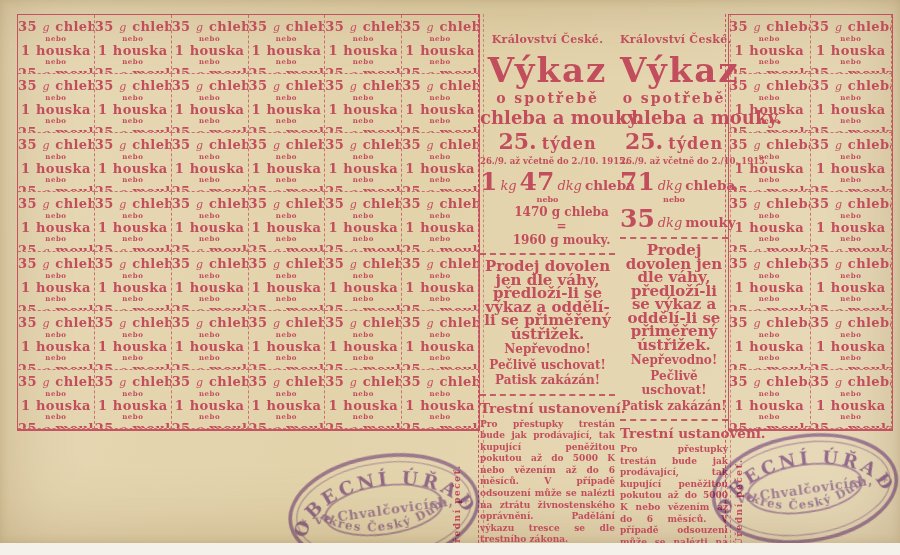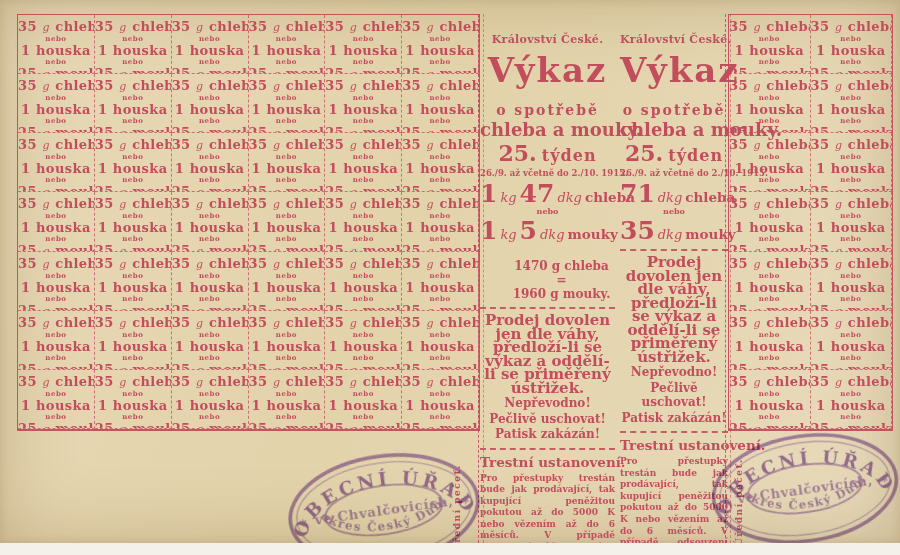--- a/index.html
+++ b/index.html
@@ -28,33 +28,33 @@
          border-left:1px dashed rgba(193,70,88,.85);border-right:1px dashed rgba(193,70,88,.55);}
   .vrule-a{left:478px;}
   .vrule-b{left:725px;}
 
   
   .panel{position:absolute;top:20px;text-align:center;color:#c24d5c;z-index:2;}
   .panel-l{left:480px;width:135px;}
   .panel-r{left:620px;width:108px;}
   .p-region{font-size:11px;font-weight:bold;letter-spacing:.3px;margin-top:13px;line-height:13px;white-space:nowrap;}
   .p-title{font-size:34px;font-weight:bold;letter-spacing:2px;margin-top:7px;line-height:34px;}
-  .p-sub1{font-size:14px;font-weight:bold;letter-spacing:2px;margin-top:15px;line-height:16px;white-space:nowrap;}
+  .p-sub1{font-size:14px;font-weight:bold;letter-spacing:2px;margin-top:3px;line-height:16px;white-space:nowrap;}
   .p-sub2{font-size:18px;font-weight:bold;margin-top:2px;line-height:20px;white-space:nowrap;}
   .p-week{margin-top:2px;line-height:22px;white-space:nowrap;}
   .wk-num{font-size:22px;font-weight:bold;}
   .wk-word{font-size:16px;font-weight:bold;letter-spacing:1px;}
   .p-date{font-size:8.5px;font-weight:bold;margin-top:1px;line-height:11px;white-space:nowrap;}
   .p-amount{margin-top:6px;line-height:17px;white-space:nowrap;}
   .p-amount .big{font-size:25px;font-weight:bold;}
   .p-amount .un{font-size:13px;font-style:italic;margin:0 3px;}
   .p-amount .un:empty{display:none;margin:0;}
   .p-amount .wd{font-size:13.5px;font-weight:bold;}
   .p-nebo{font-size:8px;font-weight:bold;line-height:10px;}
-  .p-equiv{font-size:12px;font-weight:bold;line-height:14px;margin-top:16px;padding-left:28px;}
+  .p-equiv{font-size:12px;font-weight:bold;line-height:14px;margin-top:1px;padding-left:28px;}
   hr.dash{border:0;border-top:2px dashed rgba(193,70,88,.85);margin:6px 0 5px;}
   .p-note{font-size:15px;font-weight:bold;line-height:13.5px;}
   .p-warns{margin-top:0;}
   .p-warn{font-size:12px;font-weight:bold;line-height:14.5px;margin-top:1px;}
   .p-ptitle{font-size:13.5px;font-weight:bold;line-height:15px;margin-top:2px;white-space:nowrap;}
   .p-ptext{font-size:9px;font-weight:bold;line-height:11.6px;text-align:justify;margin-top:3px;}
 
   
   .seal-caption{position:absolute;writing-mode:vertical-rl;transform:rotate(180deg);
     color:#c24d5c;font-size:9px;font-weight:bold;letter-spacing:1.5px;z-index:3;white-space:nowrap;}
@@ -488,23 +488,20 @@
       <div class="p-sub2">chleba a mouky.</div>
       <div class="p-week">
         <span class="wk-num">25.</span>
         <span class="wk-word">týden</span>
       </div>
       <div class="p-date">26./9. až včetně do 2./10. 1915.</div>
       <div class="p-amount">
         <span class="big">1</span><i class="un">kg</i><span class="big">47</span><i class="un">dkg</i><b class="wd">chleba</b>
       </div>
       <div class="p-nebo">nebo</div>
-      <div class="p-amount">
-        <span class="big">1</span><i class="un">kg</i><span class="big">5</span><i class="un">dkg</i><b class="wd">mouky</b>
-      </div>
       <div class="p-equiv">
         <div>1470 g chleba =</div>
         <div>1960 g mouky.</div>
       </div>
       <hr class="dash">
       <div class="p-note">Prodej dovolen jen dle váhy, předloží-li se výkaz a oddělí-li se přiměřený ústřižek.</div>
       <div class="p-warns">
         <div class="p-warn">Nepřevodno!</div>
         <div class="p-warn">Pečlivě uschovat!</div>
         <div class="p-warn">Patisk zakázán!</div>

